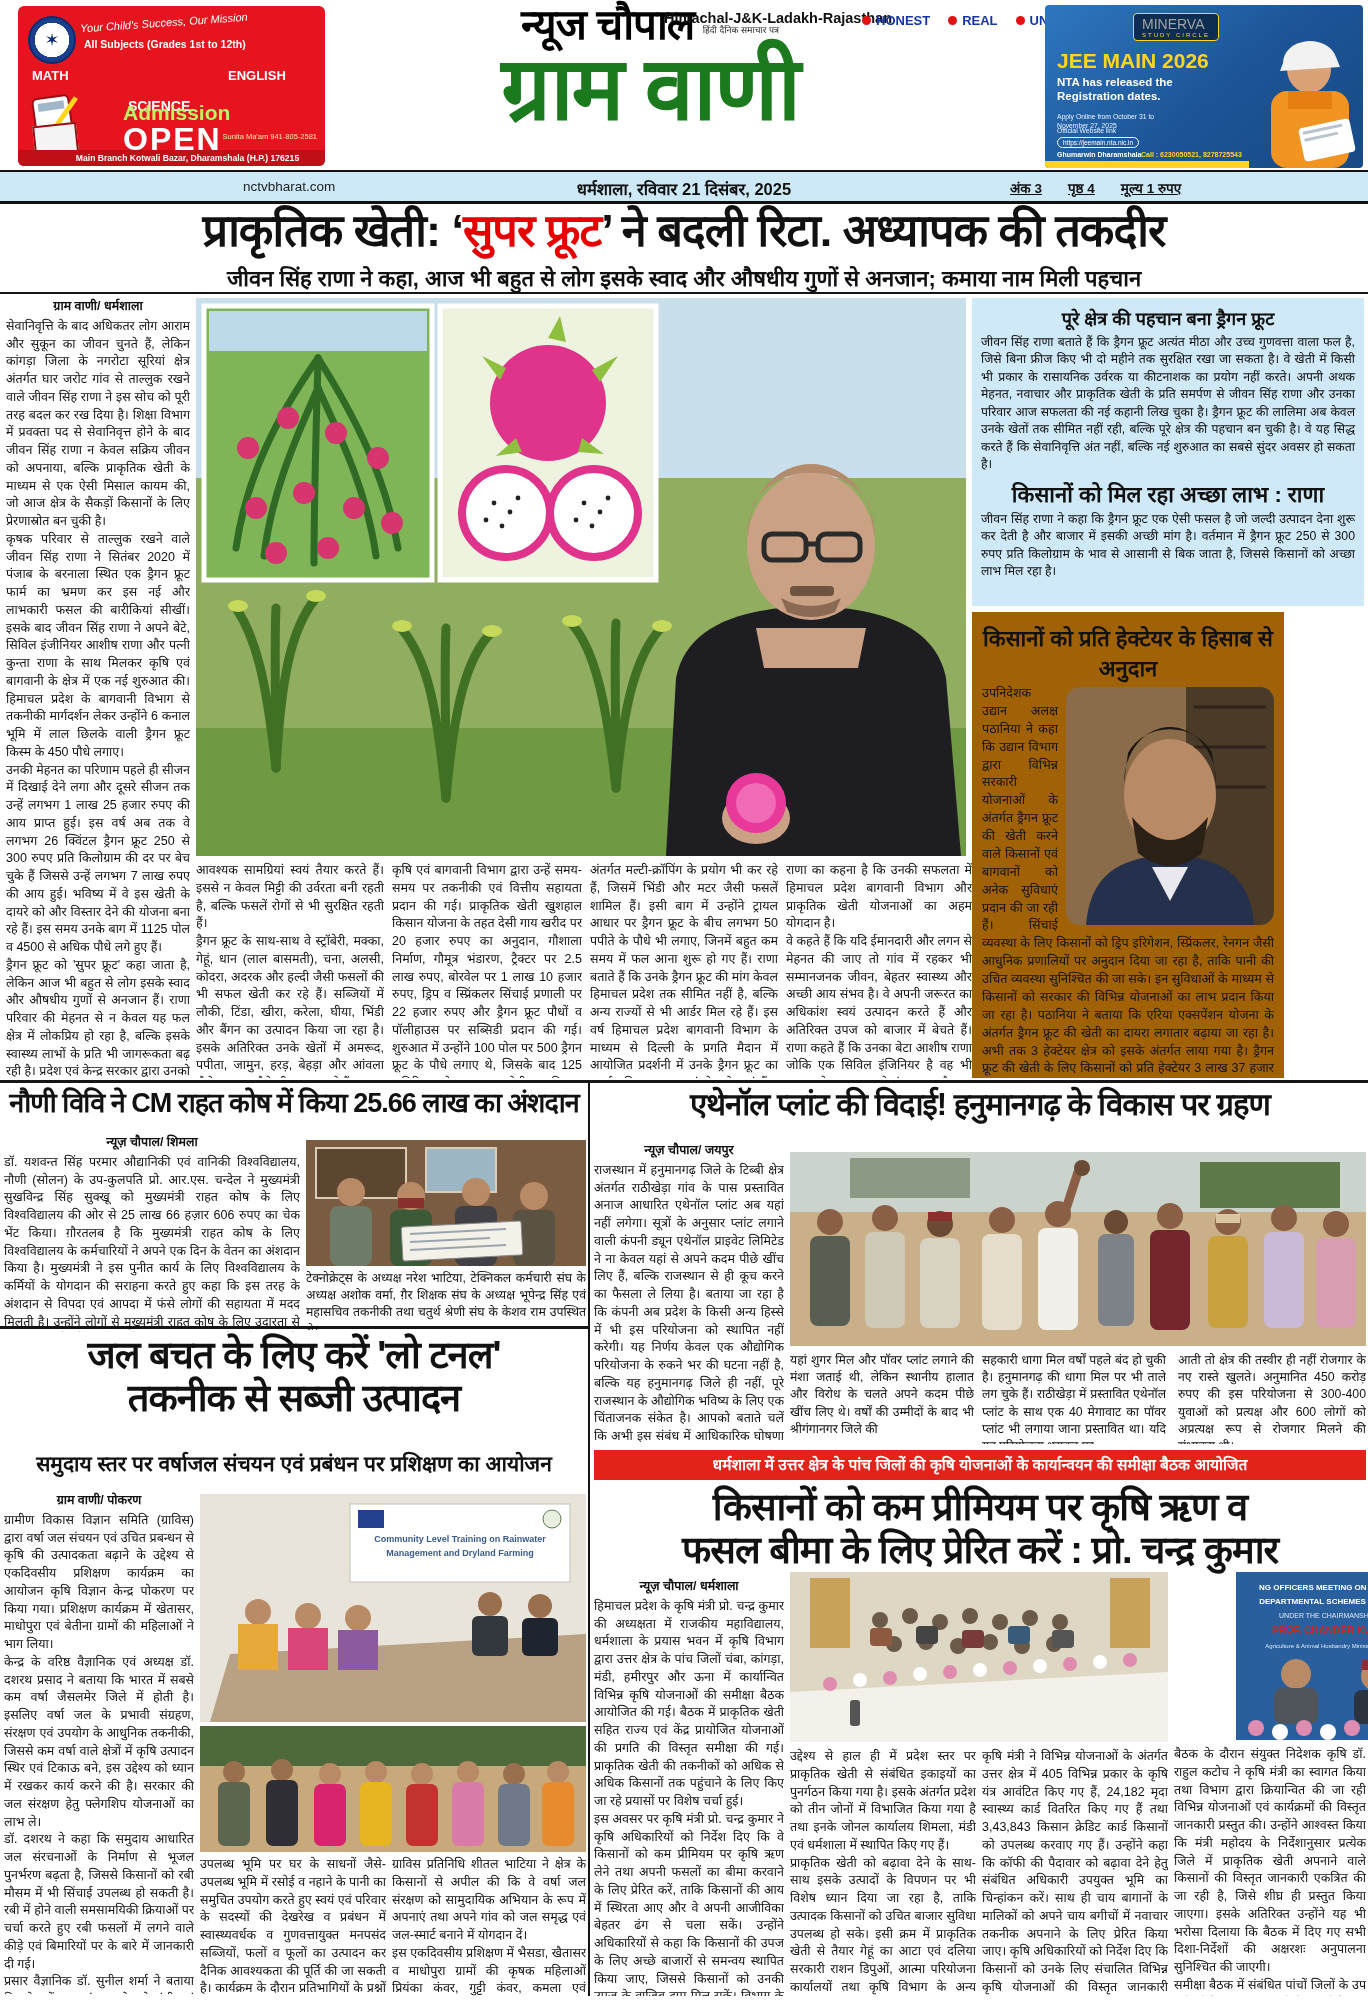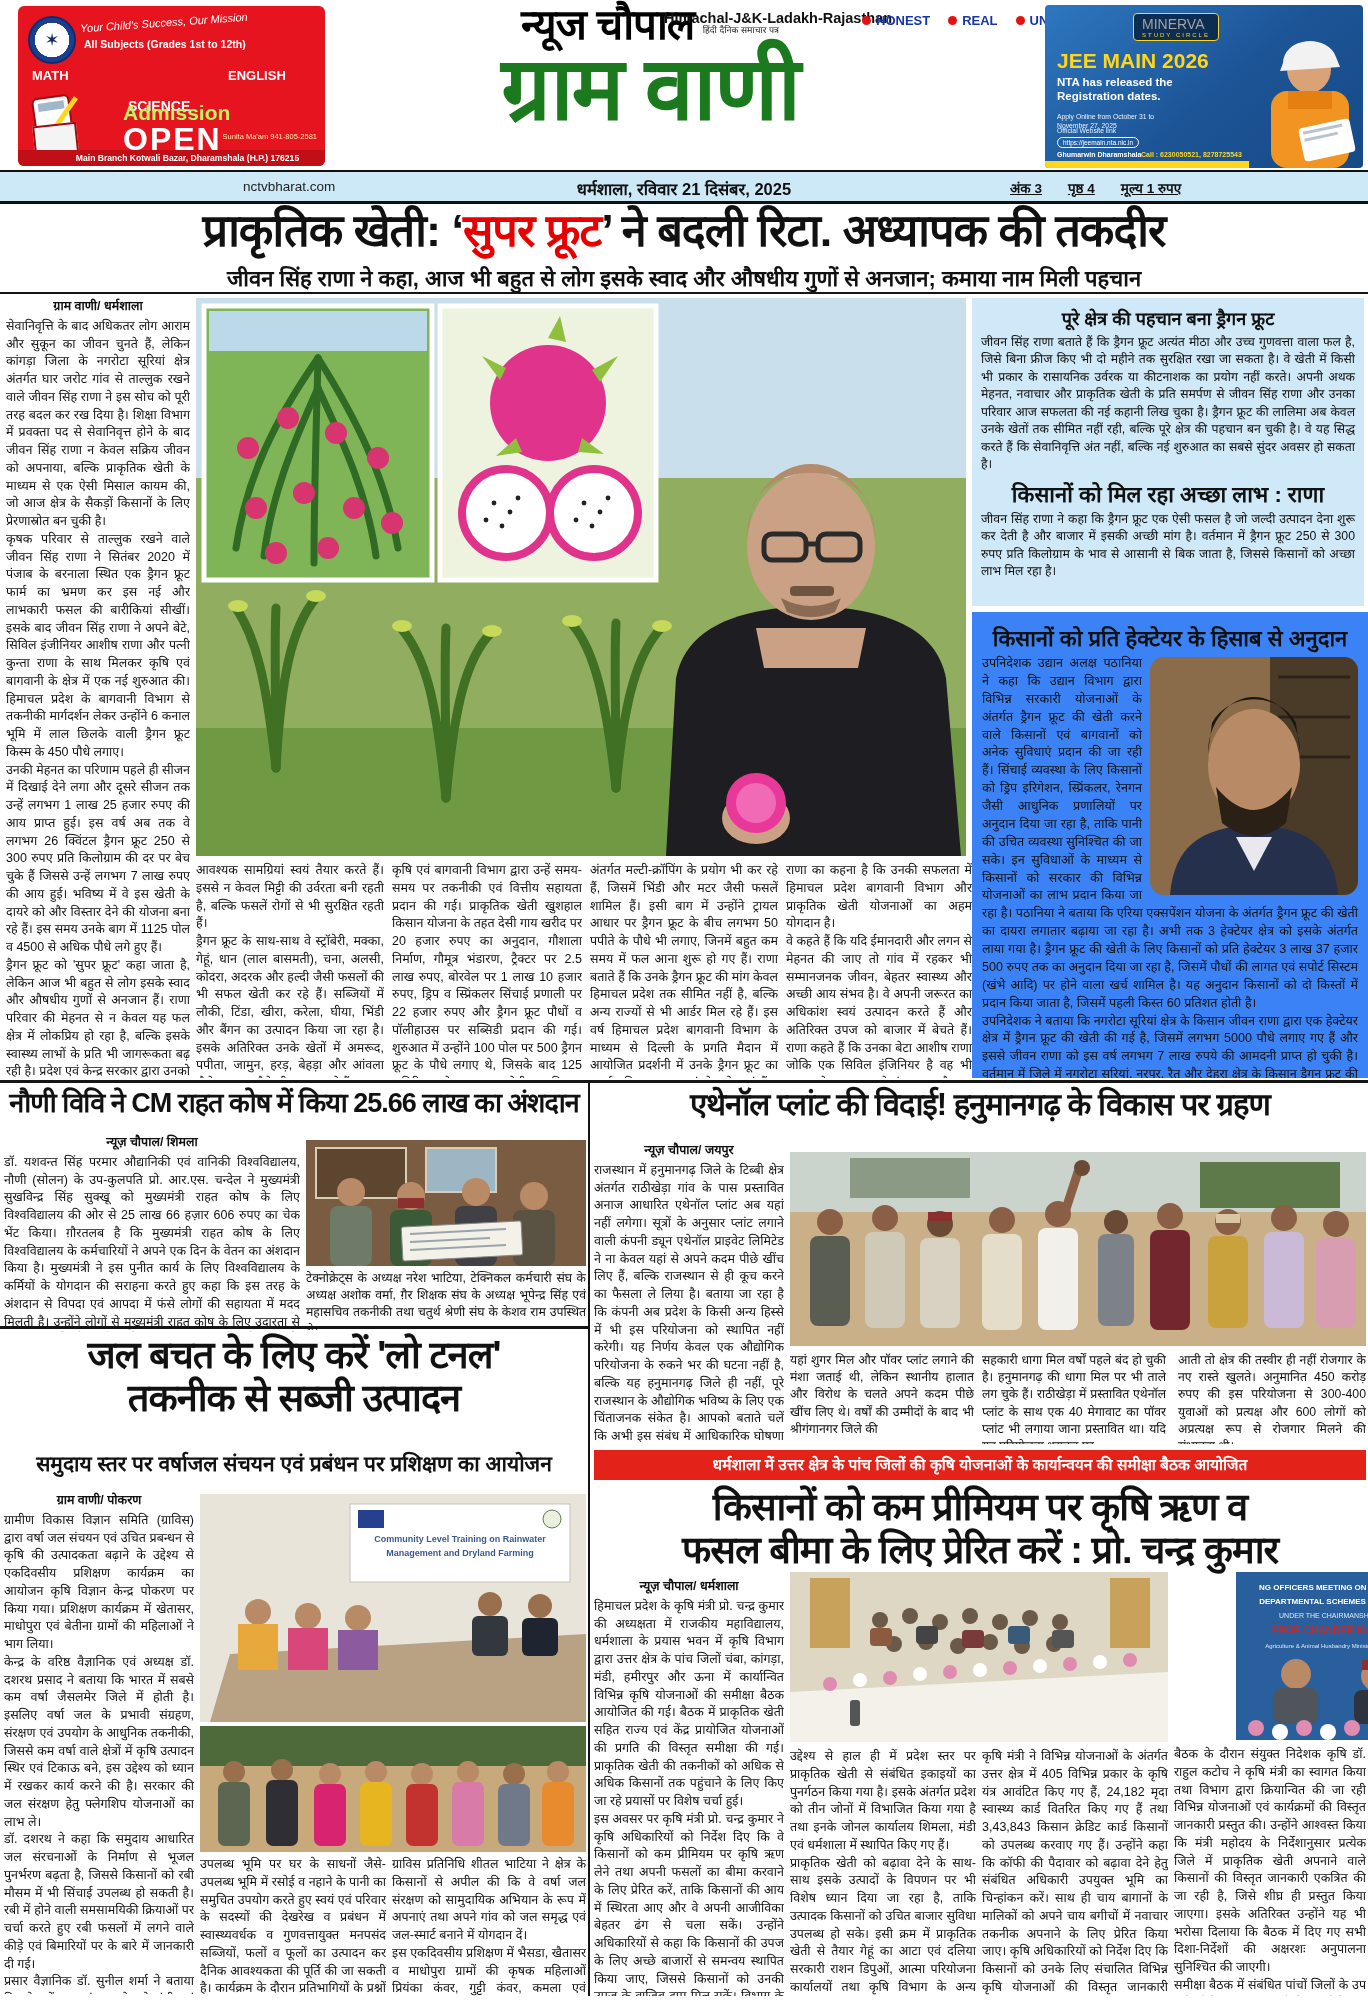--- a/index.html
+++ b/index.html
@@ -58,21 +58,21 @@
   .datebar .web{position:absolute;left:243px;top:7px;font-size:13.5px;color:#222;}
   .datebar .dl{position:absolute;left:0;width:100%;top:5px;text-align:center;font-size:16.5px;font-weight:800;}
   .datebar .right{position:absolute;left:1010px;top:7px;font-size:13.5px;font-weight:bold;display:flex;gap:26px;text-decoration:underline;}
   .headline{position:absolute;left:0;top:207px;width:1368px;text-align:center;font-size:45px;font-weight:800;
        letter-spacing:-1px;line-height:1.05;}
   .headline .red{color:#e60000;}
   .subhead{position:absolute;left:0;top:262px;width:1368px;text-align:center;font-size:22px;font-weight:600;}
   
   .boxblue{position:absolute;left:972px;top:298px;width:392px;height:308px;background:#cfe9f8;
        padding:6px 9px;box-sizing:border-box;overflow:hidden;}
-  .boxyellow{position:absolute;left:972px;top:612px;width:396px;height:466px;background:#3b82f6;
+  .boxyellow{position:absolute;left:972px;top:612px;width:312px;height:466px;background:#a16207;
        padding:6px 10px;box-sizing:border-box;overflow:hidden;}
   .bh1{font-size:18px;font-weight:800;text-align:center;margin:2px 0 4px;}
   .bh2{font-size:22px;font-weight:800;text-align:center;margin:4px 0 3px;}
   .bp{font-size:12.3px;line-height:1.42;text-align:justify;white-space:pre-line;}
   .portrait{float:right;width:208px;height:238px;margin:2px 0 4px 8px;border-radius:14px;overflow:hidden;}
   
   .ph{position:absolute;overflow:hidden;background:#d8d2c4;}
   .ph svg{display:block;}
   .cap{position:absolute;overflow:hidden;font-size:12.3px;line-height:1.4;text-align:justify;white-space:pre-line;}
   .secHL{position:absolute;text-align:center;font-weight:800;letter-spacing:-1px;line-height:1.12;}

